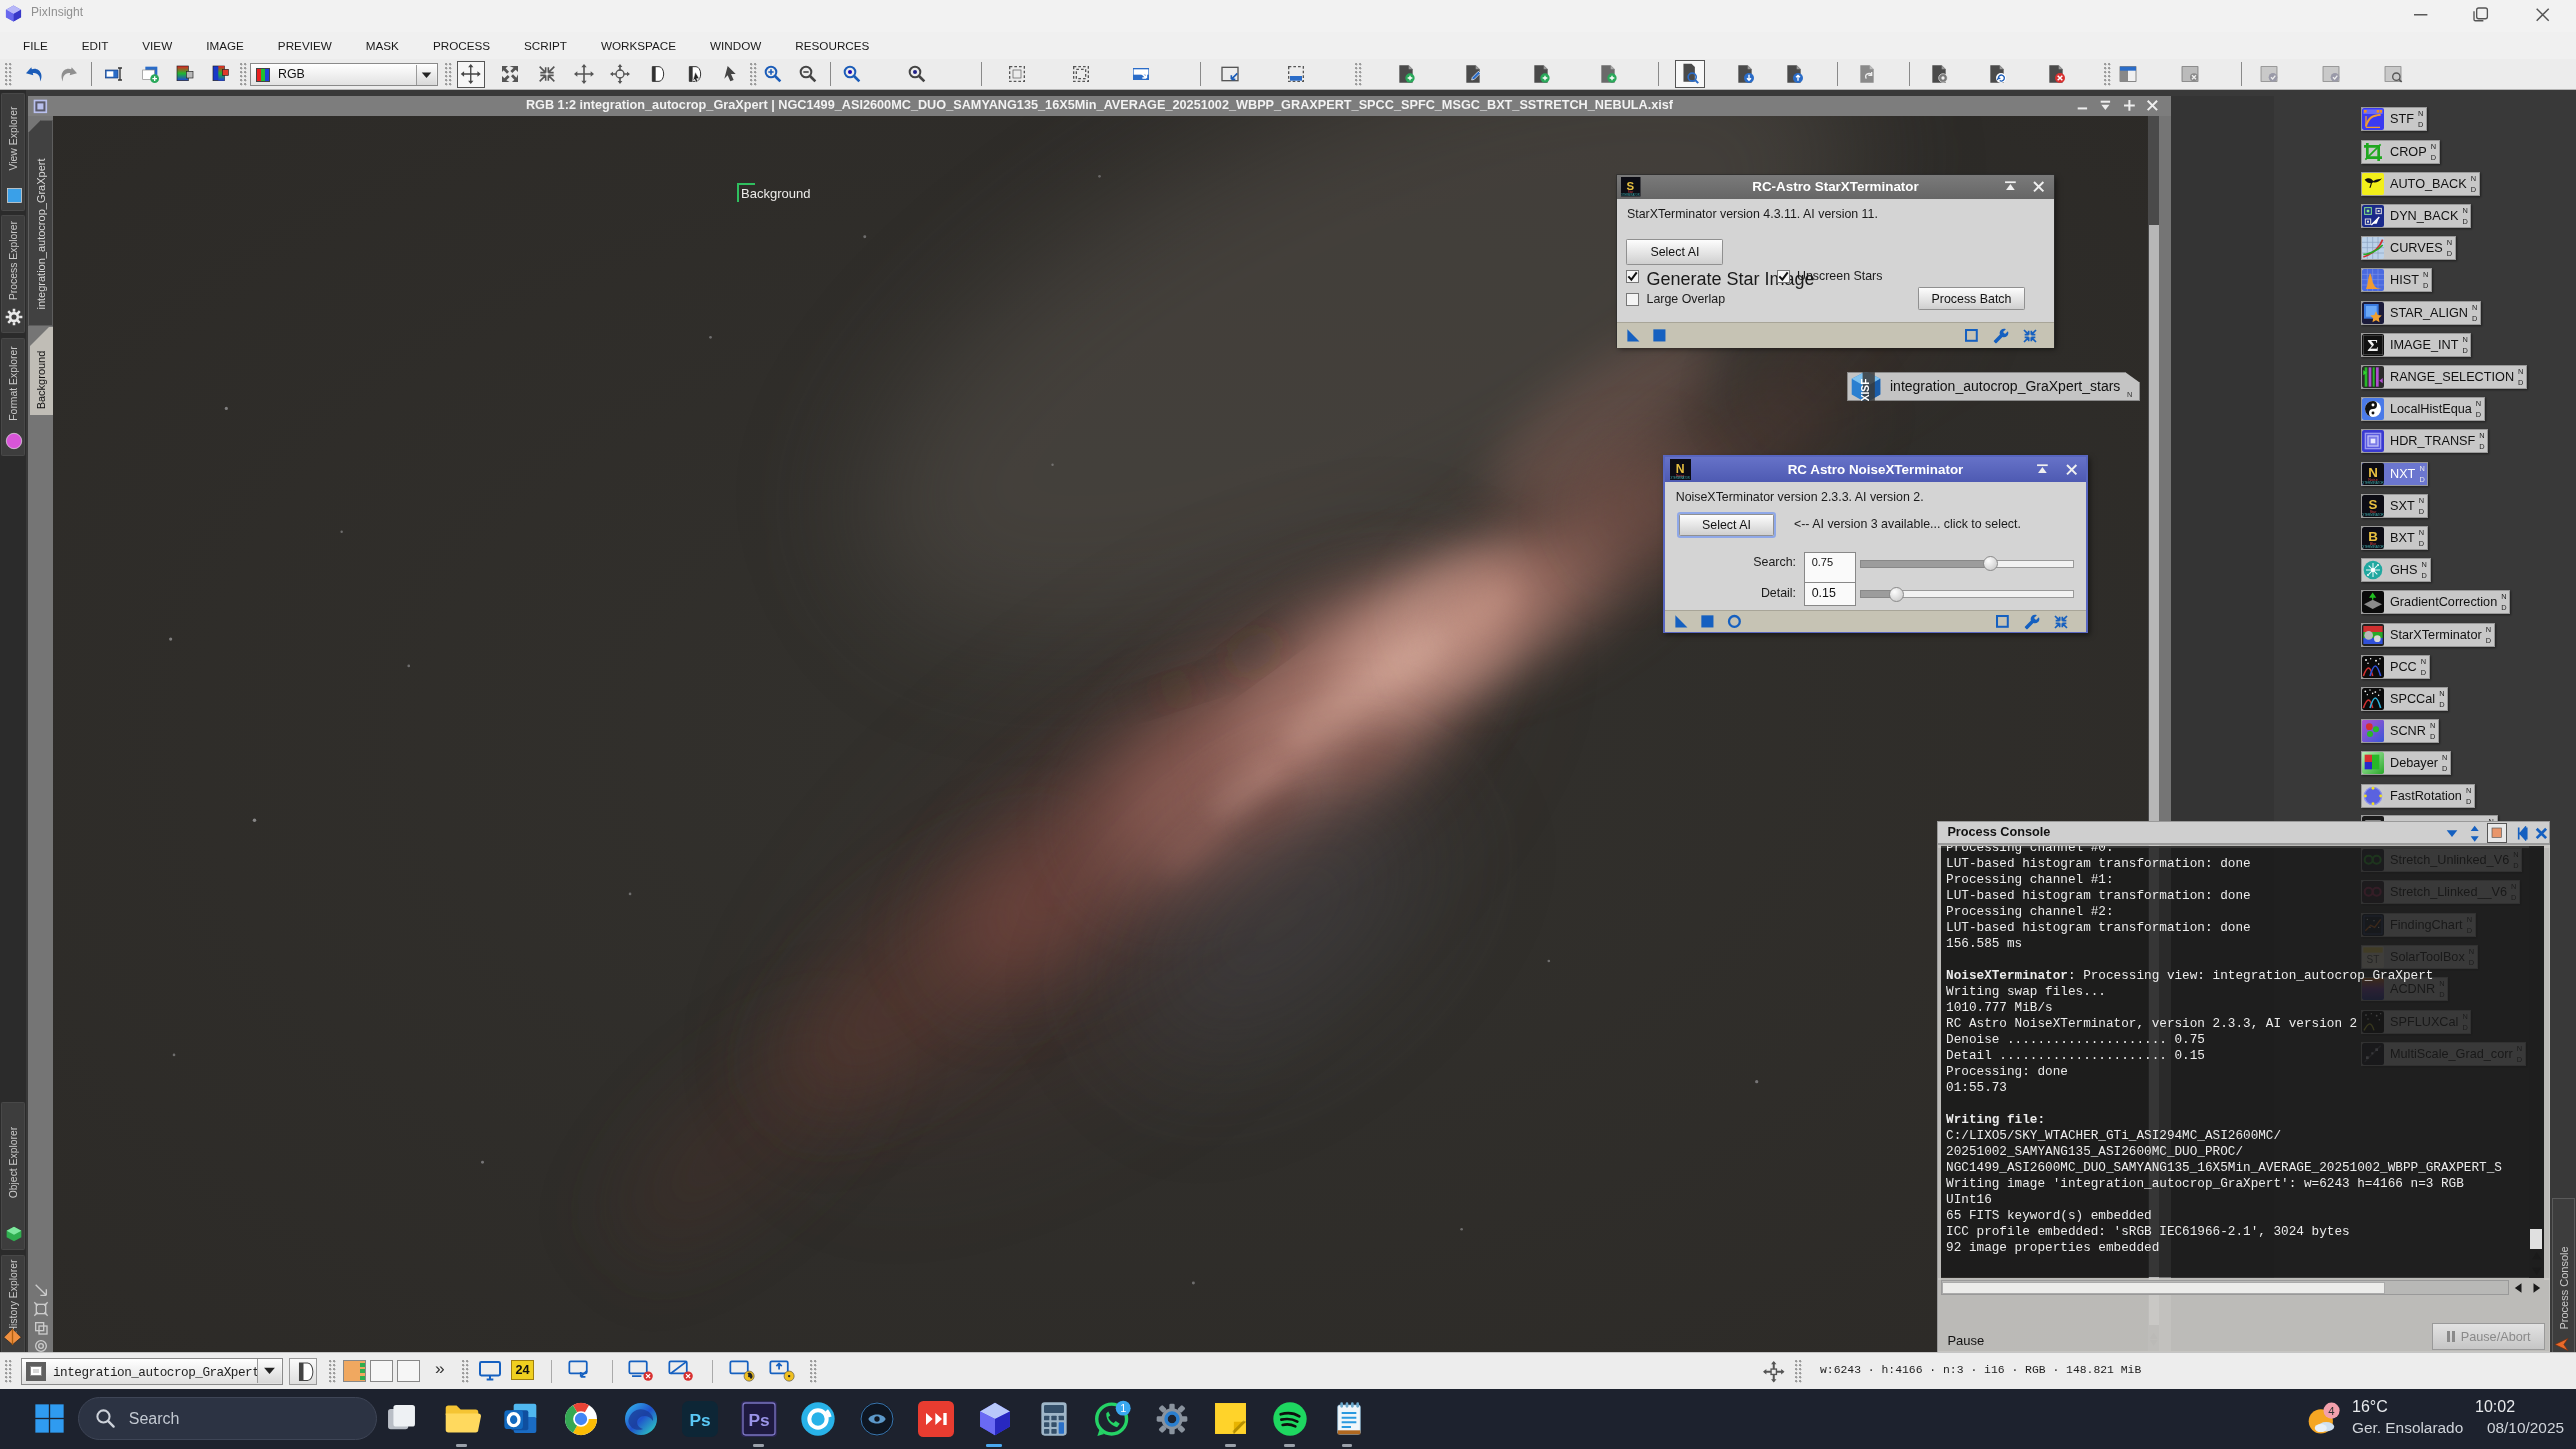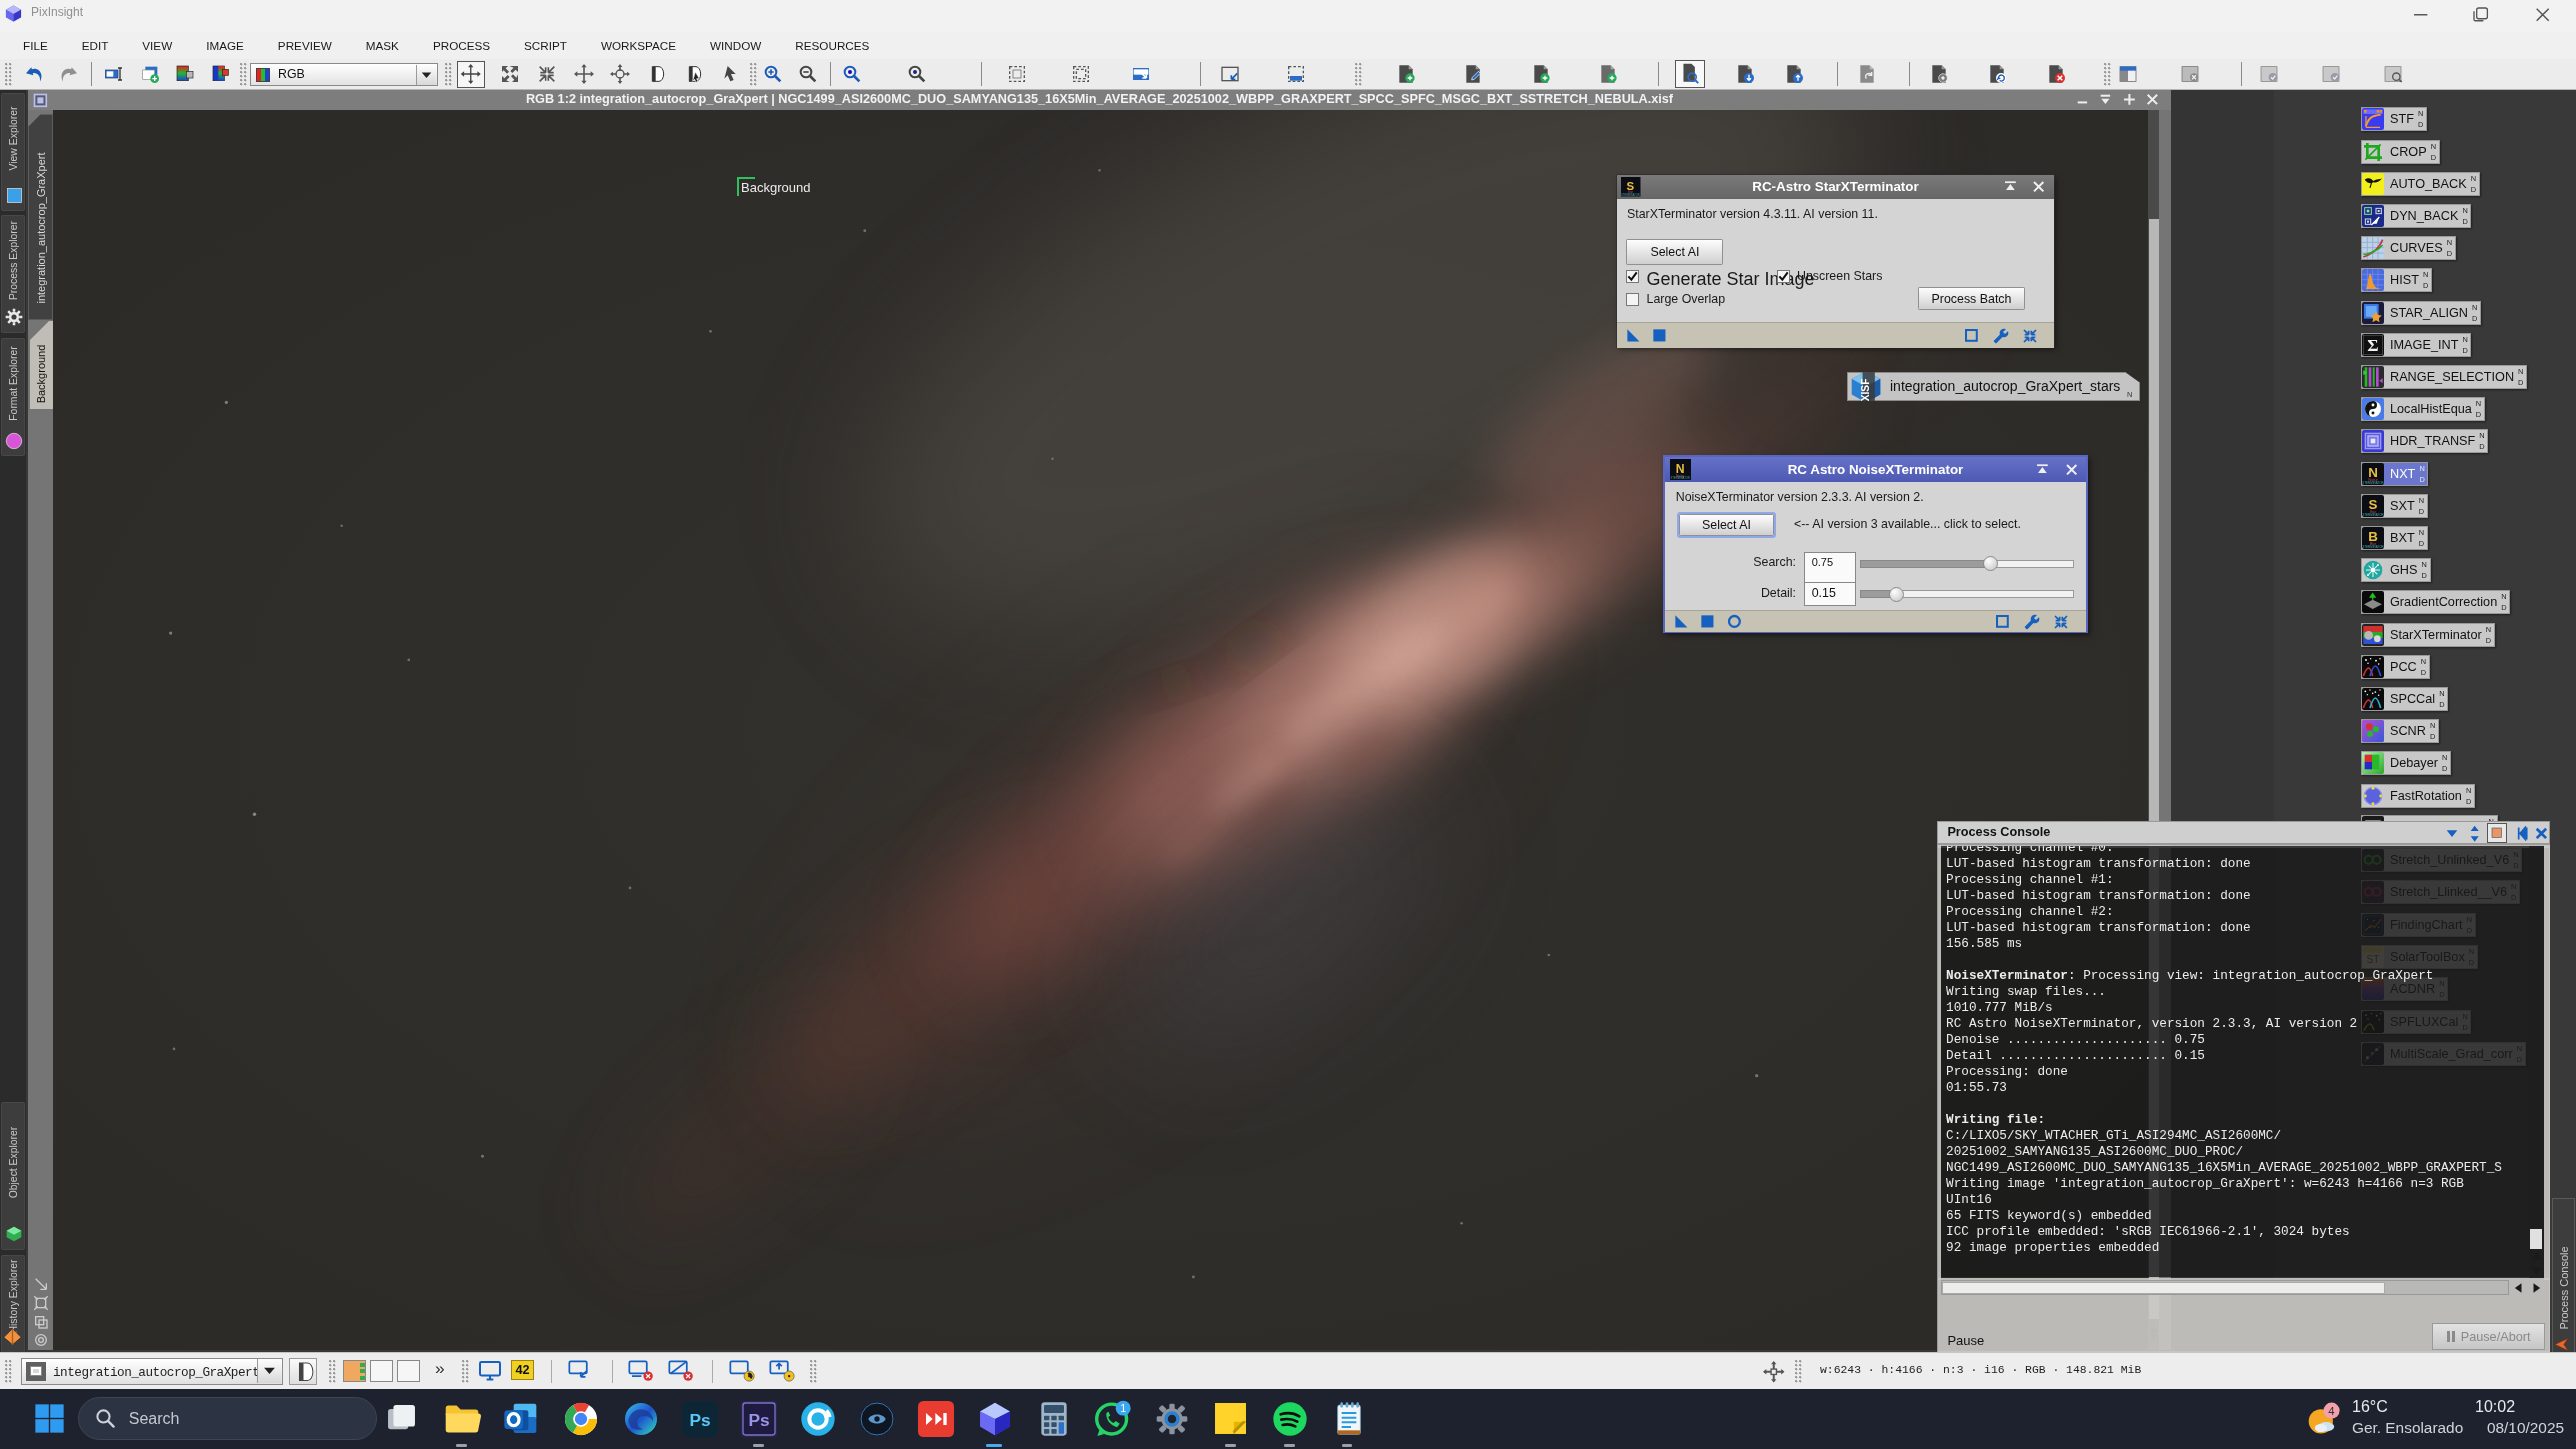--- a/index.html
+++ b/index.html
@@ -8,21 +8,21 @@
 #titlebar{position:absolute;left:0;top:0;width:2576px;height:32px;background:#f2f2f2;}
 #menubar{position:absolute;left:0;top:32px;width:2576px;height:27px;background:#f0f0f0;display:flex;align-items:center;font-size:11.7px;color:#1a1a1a;}
 #menubar span{margin:0 17px;}
 #toolbar{position:absolute;left:0;top:59px;width:2576px;height:31px;background:#ececec;border-bottom:0.7px solid #b5b5b5;}
 .handle{position:absolute;top:4px;width:8px;height:23px;background-image:radial-gradient(circle at 1.3px 1.3px,#9a9a9a 1.1px,transparent 1.3px);background-size:4px 4px;}
 .vsep{position:absolute;top:3.4px;width:1.3px;height:24px;background:#8a8a8a;}
 .ticon{position:absolute;top:5.4px;width:20px;height:20px;}
 
 .capbtn{position:absolute;top:0;height:29.5px;width:44px;display:flex;align-items:center;justify-content:center;color:#444;}
 
-#workspace{position:absolute;left:0;top:90px;width:2274px;height:1263px;background:#383838;overflow:hidden;}
+#workspace{position:absolute;left:0;top:96px;width:2274px;height:1263px;background:#383838;overflow:hidden;}
 #wsmid{position:absolute;left:2171px;top:0;width:148px;height:1263px;background:#343434;}
 #wsright{position:absolute;left:2319px;top:0;width:257px;height:1263px;
  background:linear-gradient(135deg,#3c3c3c 0 20%,#454545 20% 45%,#3b3b3b 45% 65%,#434343 65% 85%,#393939 85%);}
 #orangeline{position:absolute;left:2318px;top:0;width:1.3px;height:745px;background:#c8945c;}
 
 #explbar{position:absolute;left:0;top:90px;width:25.5px;height:1263px;background:#2b2b2b;}
 .etab{position:absolute;left:0.7px;width:24px;background:#3d3d3d;border:0.7px solid #484848;border-radius:1.3px;color:#c9c9c9;font-size:10.4px;}
 .etab .txt{position:absolute;left:50%;transform:translateX(-50%) rotate(-90deg);transform-origin:center;white-space:nowrap;}
 
 #imgwin{position:absolute;left:28px;top:0px;width:2143px;height:1260px;background:#757575;}
@@ -1170,21 +1170,21 @@
       <div class="abs" style="right:0;top:14.8px;width:5.4px;height:4px;background:#2fae4f"></div>
     </div>
  <div class="abs" style="left:370px;top:7.4px;width:23px;height:21.5px;background:#f6f6f6;border:0.7px solid #888;"></div>
  <div class="abs" style="left:397px;top:7.4px;width:23px;height:21.5px;background:#f6f6f6;border:0.7px solid #888;"></div>
  <div class="abs" style="left:435px;top:5.4px;font-size:17.4px;color:#333;">»</div>
  <div class="handle" style="left:462px;top:6.7px"></div>
  <svg class="abs" style="left:478px;top:7.4px" width="24" height="21.5" viewBox="0 0 36 32">
       <rect x="3" y="3" width="30" height="20" rx="2" fill="none" stroke="#1560c0" stroke-width="3"></rect>
       <path d="M13 29 h10 M18 23 v6" stroke="#1560c0" stroke-width="3"></path>
     </svg>
- <div class="abs" style="left:511px;top:7.4px;width:23px;height:20px;background:#f0d020;border:0.7px solid #a08010;color:#111;font-weight:bold;font-size:12.7px;text-align:center;line-height:19px;">42</div>
+ <div class="abs" style="left:511px;top:7.4px;width:23px;height:20px;background:#f0d020;border:0.7px solid #a08010;color:#111;font-weight:bold;font-size:12.7px;text-align:center;line-height:19px;">24</div>
  <div class="vsep" style="left:551px;top:6.7px;height:23px;background:#aaa"></div>
  <svg class="abs" style="left:568px;top:7.4px" width="25.5" height="21.5" viewBox="0 0 38 32">
       <rect x="2" y="2" width="26" height="18" rx="2" fill="none" stroke="#1560c0" stroke-width="2.6"></rect>
       <path d="M28 16 l-9 9 M19 25 h7 M19 25 v-7" stroke="#1560c0" stroke-width="2.6" fill="none"></path>
     </svg>
  <div class="vsep" style="left:612px;top:6.7px;height:23px;background:#aaa"></div>
  <svg class="abs" style="left:628px;top:7.4px" width="25.5" height="21.5" viewBox="0 0 38 32">
       <rect x="2" y="2" width="26" height="18" rx="2" fill="none" stroke="#1560c0" stroke-width="2.6"></rect>
       <path d="M6 24 h14" stroke="#1560c0" stroke-width="2.6"></path>
       <circle cx="30" cy="24" r="7" fill="#d83030"></circle>

